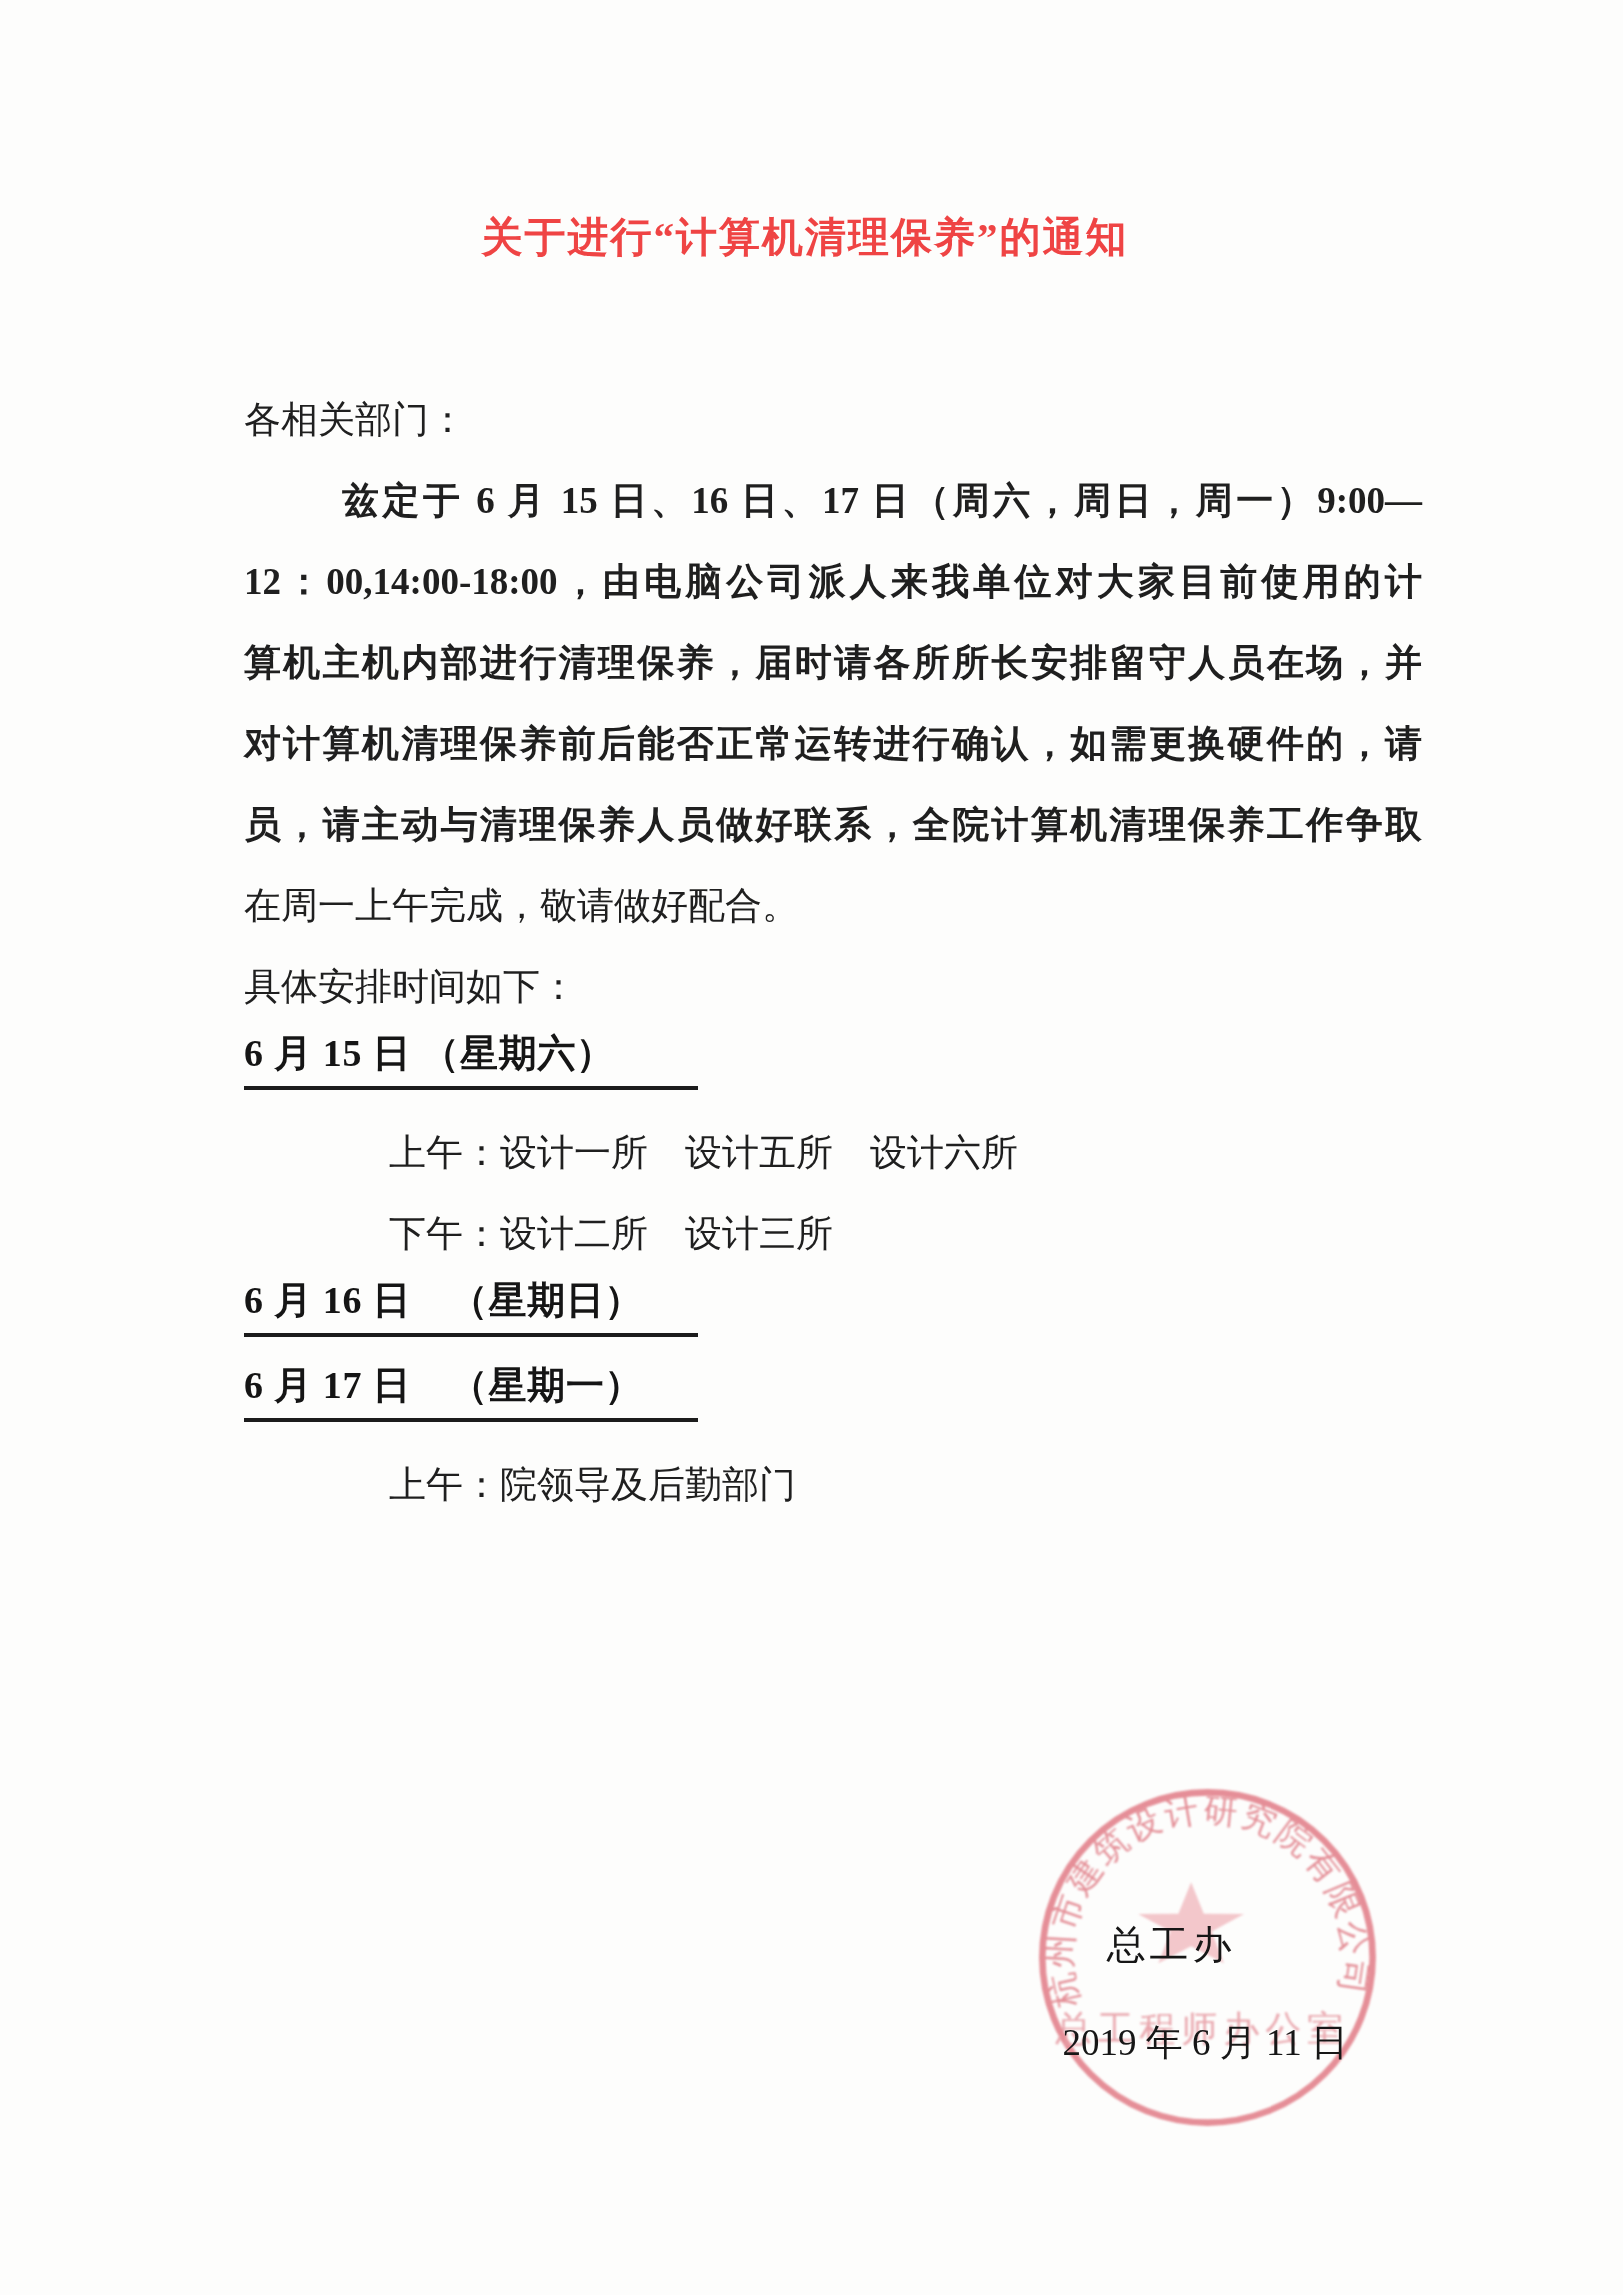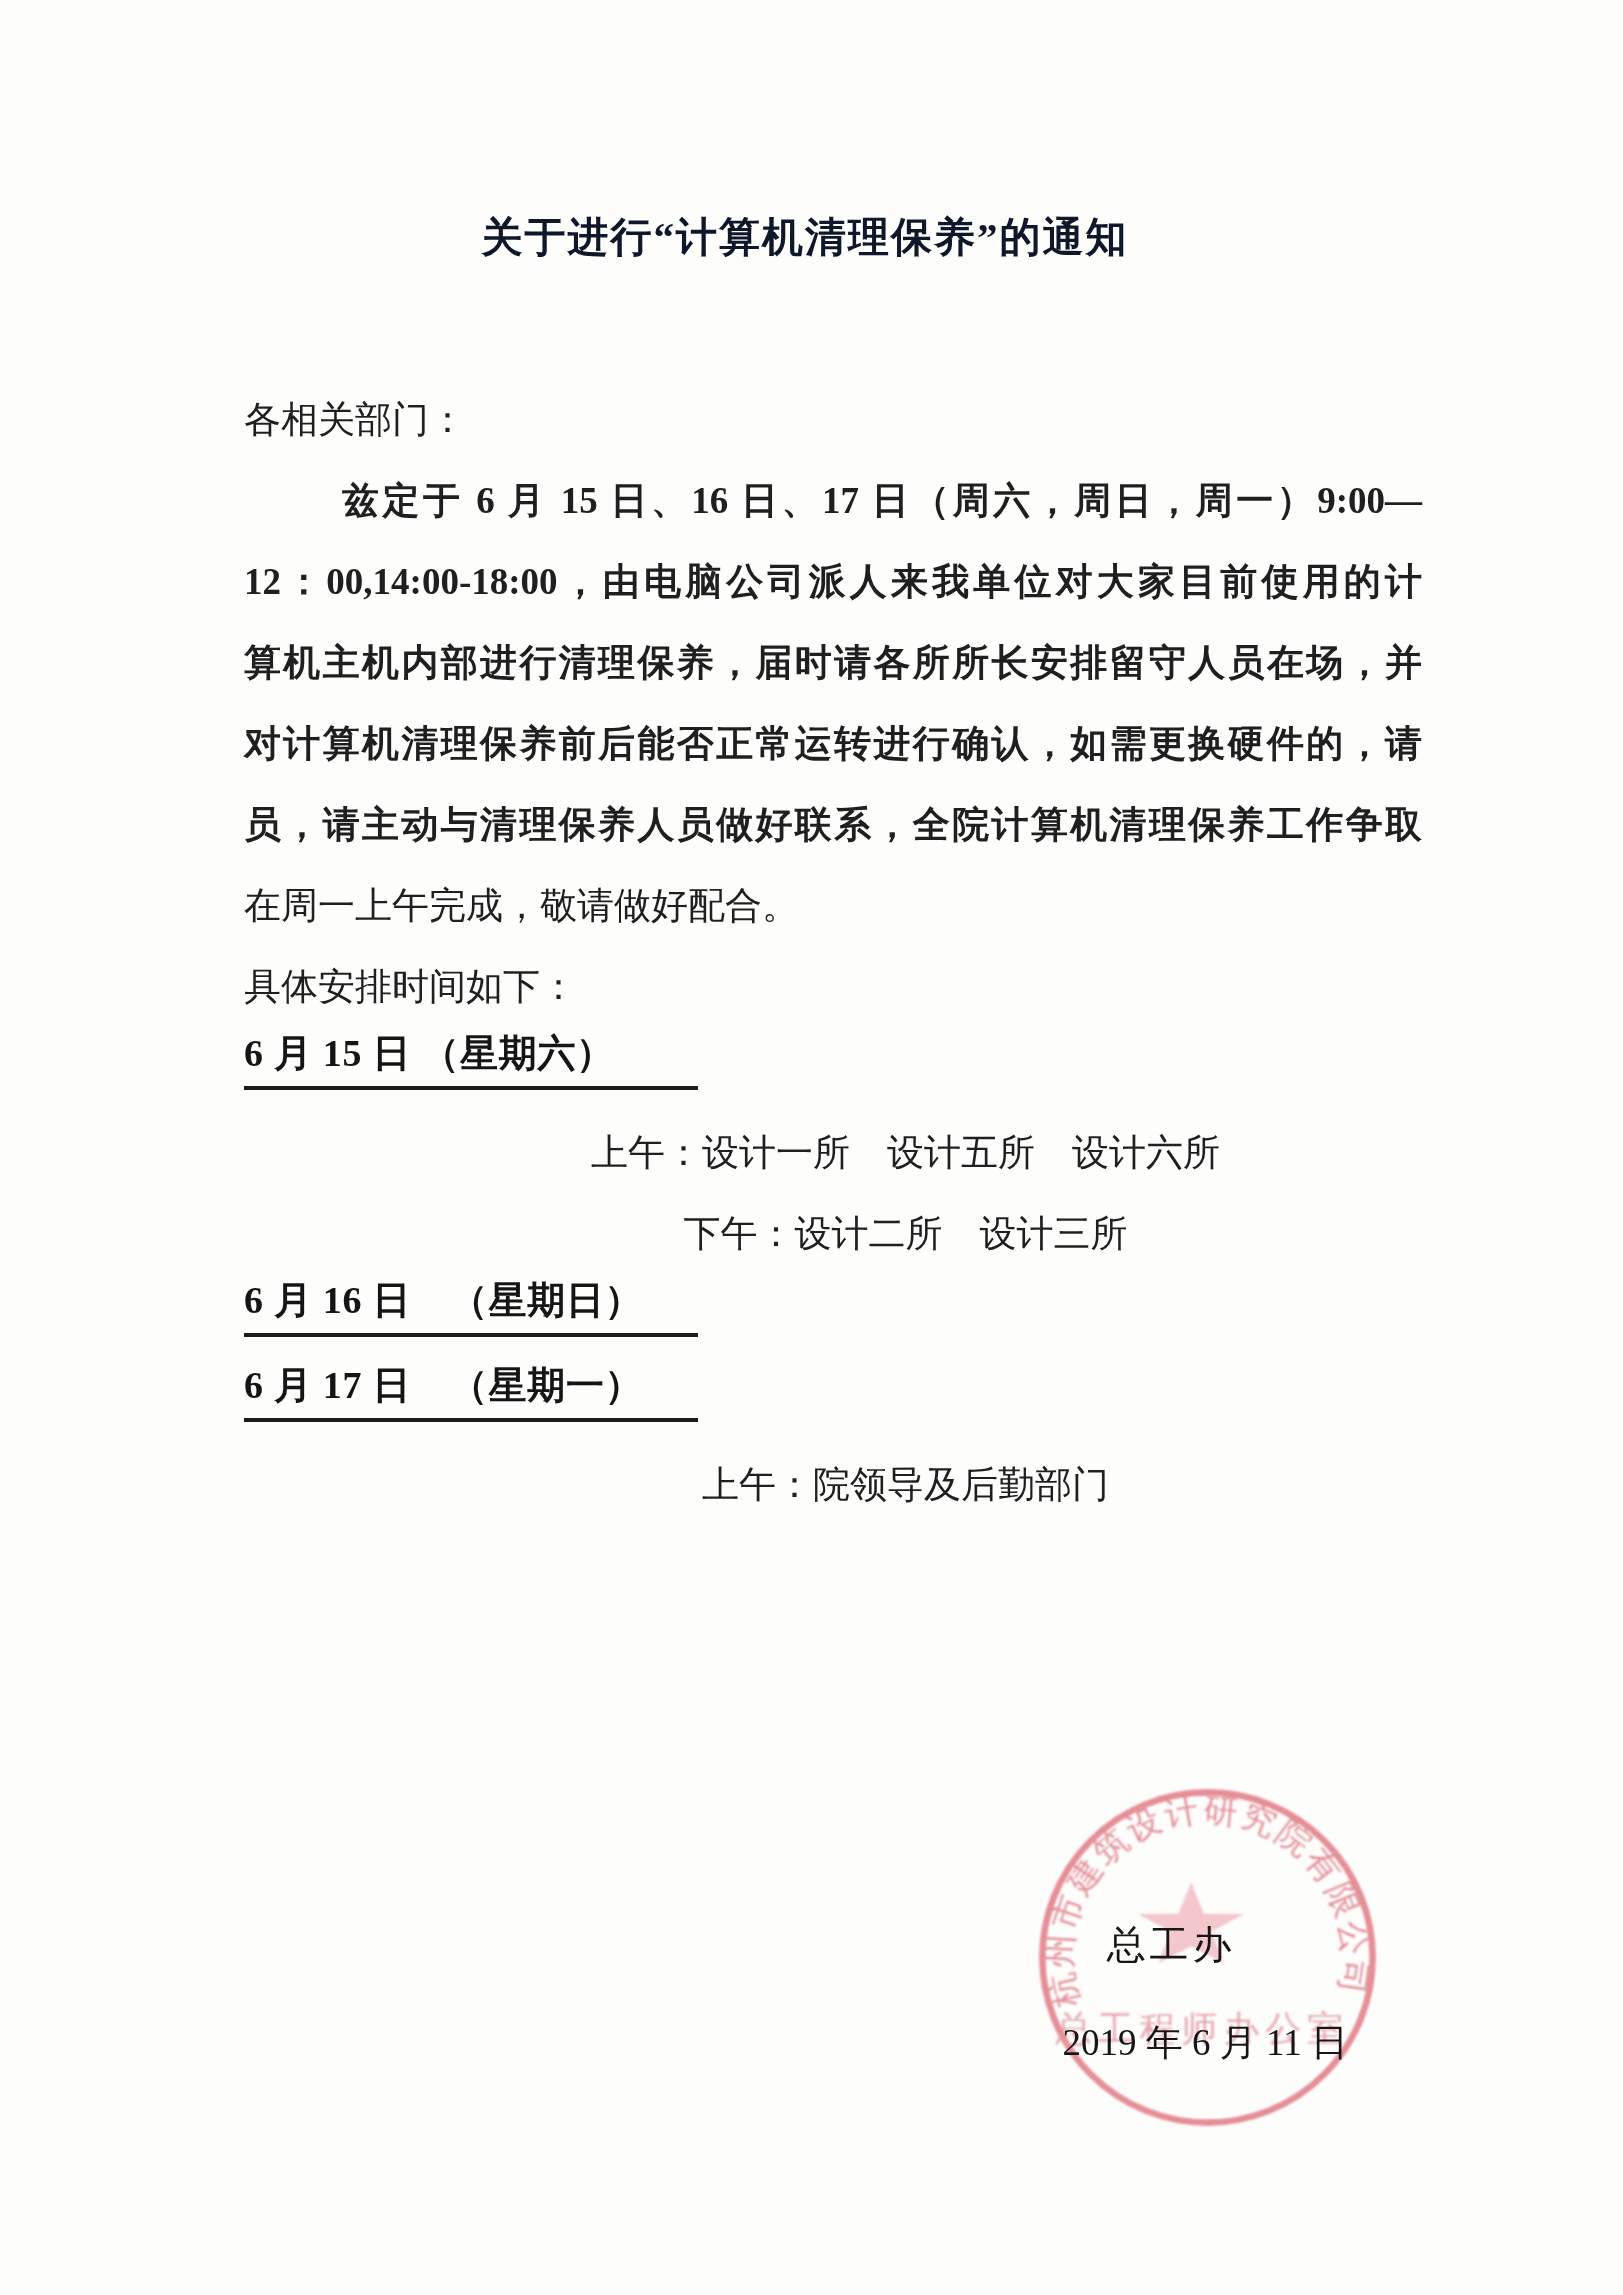--- a/index.html
+++ b/index.html
@@ -20,21 +20,21 @@
     position: absolute;
     top: 208px;
     left: 0;
     width: 1610px;
     margin: 0;
     text-align: center;
     font-size: 41px;
     font-weight: bold;
     letter-spacing: 2px;
     line-height: 59px;
-    color: #0f172a;
+    color: #ef4444;
   }
   .content {
     position: absolute;
     left: 244px;
     top: 379px;
     width: 1178px;
   }
   .line {
     height: 81px;
     line-height: 81px;
@@ -64,21 +64,20 @@
     font-size: 38px;
     font-weight: bold;
     line-height: 52px;
     padding-bottom: 6.5px;
     border-bottom: 4.6px solid #1c1c1c;
     letter-spacing: 0.7px;
     color: #151515;
   }
   .slot {
     padding-left: 145px;
-    text-align: center;
   }
   .stamp {
     position: absolute;
     left: 1024px;
     top: 1774px;
     width: 367px;
     height: 367px;
   }
   .sig-dept {
     position: absolute;

